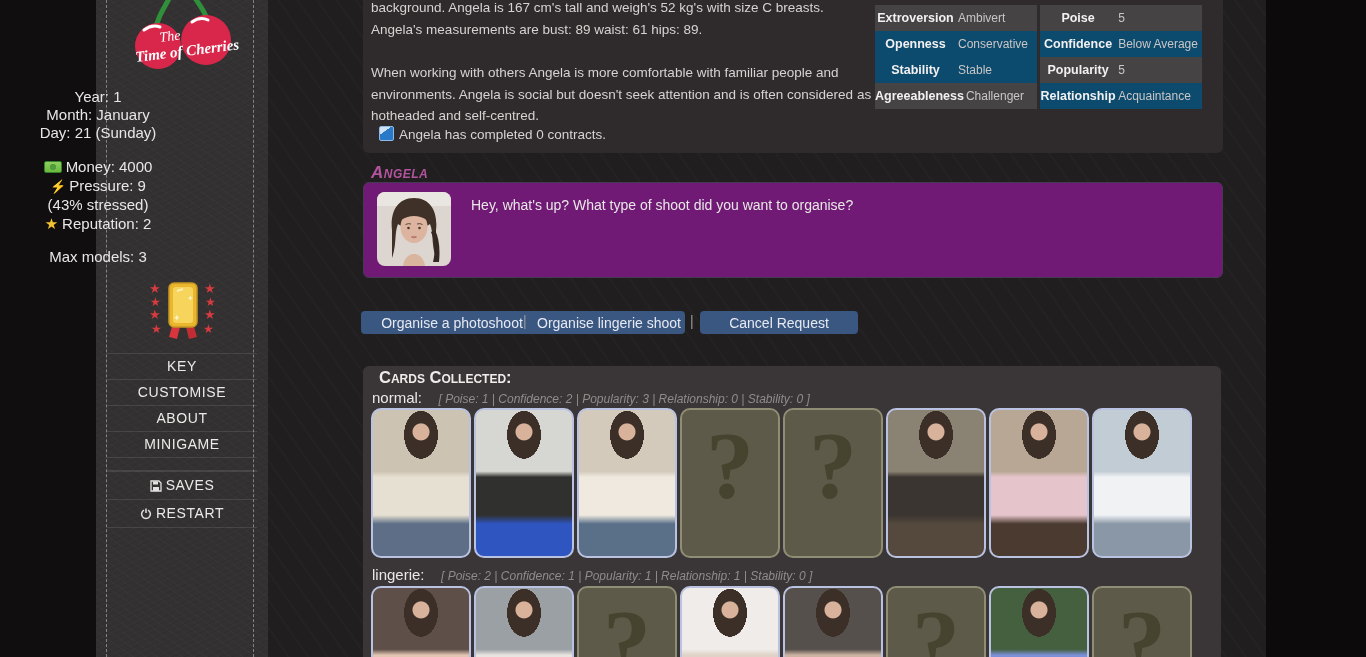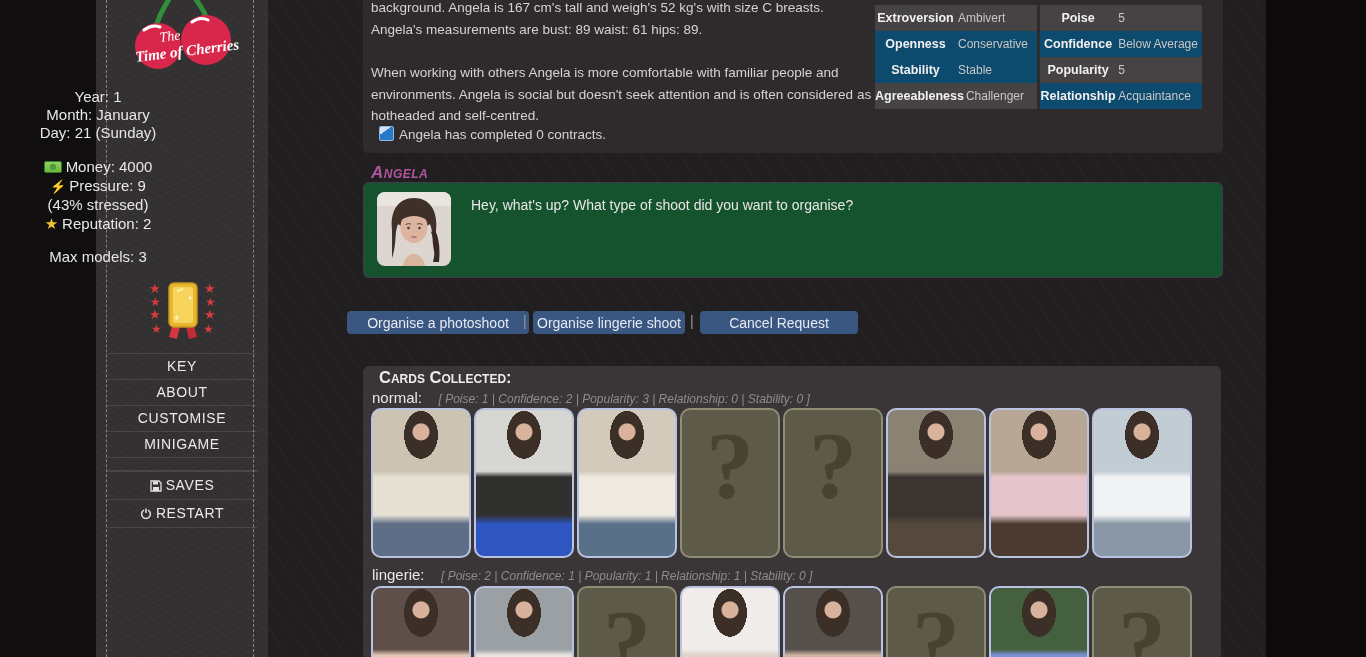--- a/index.html
+++ b/index.html
@@ -42,28 +42,28 @@
   .stat-table{position:absolute;top:5px;width:162px;font-size:12px;}
   .stat-table.t1{left:512px}.stat-table.t2{left:677px}
   .trow{display:flex;align-items:center;height:26px;}
   .trow.odd{background:#464344}.trow.even{background:#0c4a6e}
   .tlabel{flex:0 0 50%;text-align:center;font-weight:bold;font-size:12.5px;color:#f2f0f0;}
   .t2 .tlabel{flex-basis:47%}
   .tval{flex:1;color:#c9c6c6;padding-left:2px;}
   
   .chat-name{position:absolute;left:371px;top:163px;font-style:italic;font-weight:bold;font-variant:small-caps;
     font-size:17px;letter-spacing:.5px;color:#b2559e;}
-  .chat-box{position:absolute;left:363px;top:182px;width:858px;height:94px;background:#14532d;
+  .chat-box{position:absolute;left:363px;top:182px;width:858px;height:94px;background:#701a75;
     border:1px solid #453a55;border-radius:6px;}
   .avatar{position:absolute;left:13px;top:9px;width:74px;height:74px;border-radius:8px;overflow:hidden;}
   .chat-msg{position:absolute;left:107px;top:14px;font-size:14px;color:#e9e7e7;}
   
   .act-btn{position:absolute;top:311px;height:23px;border:none;border-radius:4px;background:#3a5781;
     color:#e6e9f2;font-size:14px;font-family:"Liberation Sans",sans-serif;cursor:pointer;padding:0;}
-  .btn1{left:347px;width:182px}.btn2{left:533px;width:152px}.btn3{left:700px;width:158px}
+  .btn1{left:361px;width:182px}.btn2{left:533px;width:152px}.btn3{left:700px;width:158px}
   .pipe{position:absolute;top:313px;color:#9b9898;font-size:14px;}
   .pipe1{left:523px}.pipe2{left:690px}
   
   .cards-panel{position:absolute;left:363px;top:366px;width:858px;height:291px;background:#3a3536;
     border-radius:6px 6px 0 0;overflow:hidden;}
   .cards-head{position:absolute;left:16px;top:2px;font-variant:small-caps;font-weight:bold;font-size:16.5px;color:#efecec;}
   .rowline{position:absolute;left:9px;white-space:nowrap;}
   .rowline .rname{font-size:15px;color:#e9e7e7;}
   .rowline .rstats{font-size:12px;font-style:italic;color:#8f8c8c;margin-left:12px;}
   .rl1{top:23px}.rl2{top:200px}
@@ -127,22 +127,22 @@
     <polygon points="38,44 46,44 50,58 42,60" fill="#c22d33"></polygon>
     <rect x="22" y="4" width="28" height="44" rx="5" fill="#e9b62e" stroke="#c59722" stroke-width="1.5"></rect>
     <rect x="26" y="8" width="20" height="36" rx="3" fill="#f7d45c"></rect>
     <path d="M30,12 l6,-2" stroke="#fdf0b0" stroke-width="2"></path>
     <text x="26" y="42" font-size="9" fill="#fdf3c4">✦</text>
     <text x="40" y="22" font-size="8" fill="#fdf3c4">✦</text>
   </svg>
 
   <nav class="menu" id="menu-main">
       <div class="mi">KEY</div>
+      <div class="mi">CUSTOMISE</div>
       <div class="mi">ABOUT</div>
-      <div class="mi">CUSTOMISE</div>
       <div class="mi">MINIGAME</div>
     </nav>
 
   <div class="menu menu2">
     <div class="mi">
       <svg width="12" height="12" viewBox="0 0 12 12">
         <path d="M1,1 h8 l2,2 v8 h-10 z" fill="none" stroke="#e4e2e1" stroke-width="1.3"></path>
         <rect x="3" y="1.5" width="5" height="3" fill="#e4e2e1"></rect>
         <rect x="3" y="7" width="6" height="4" fill="#e4e2e1"></rect>
       </svg><span>SAVES</span>

